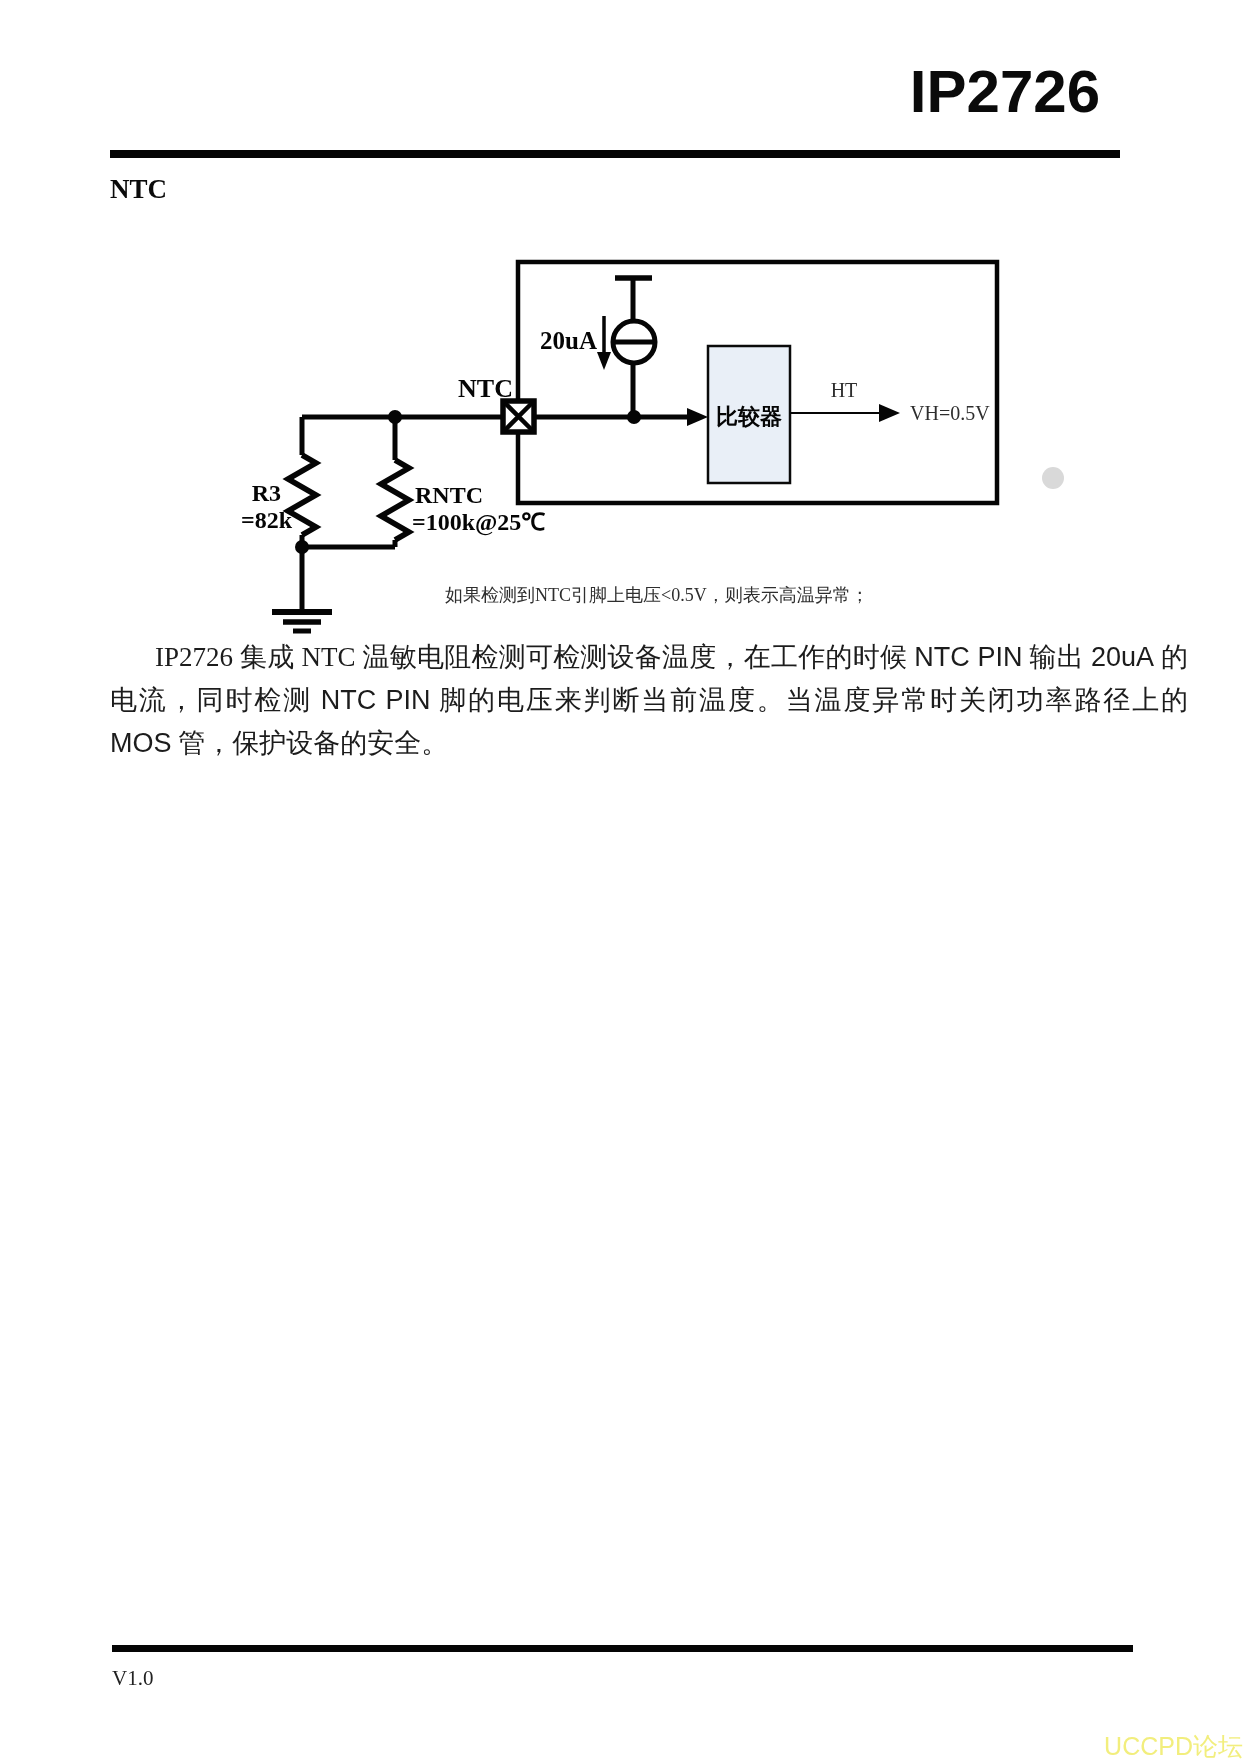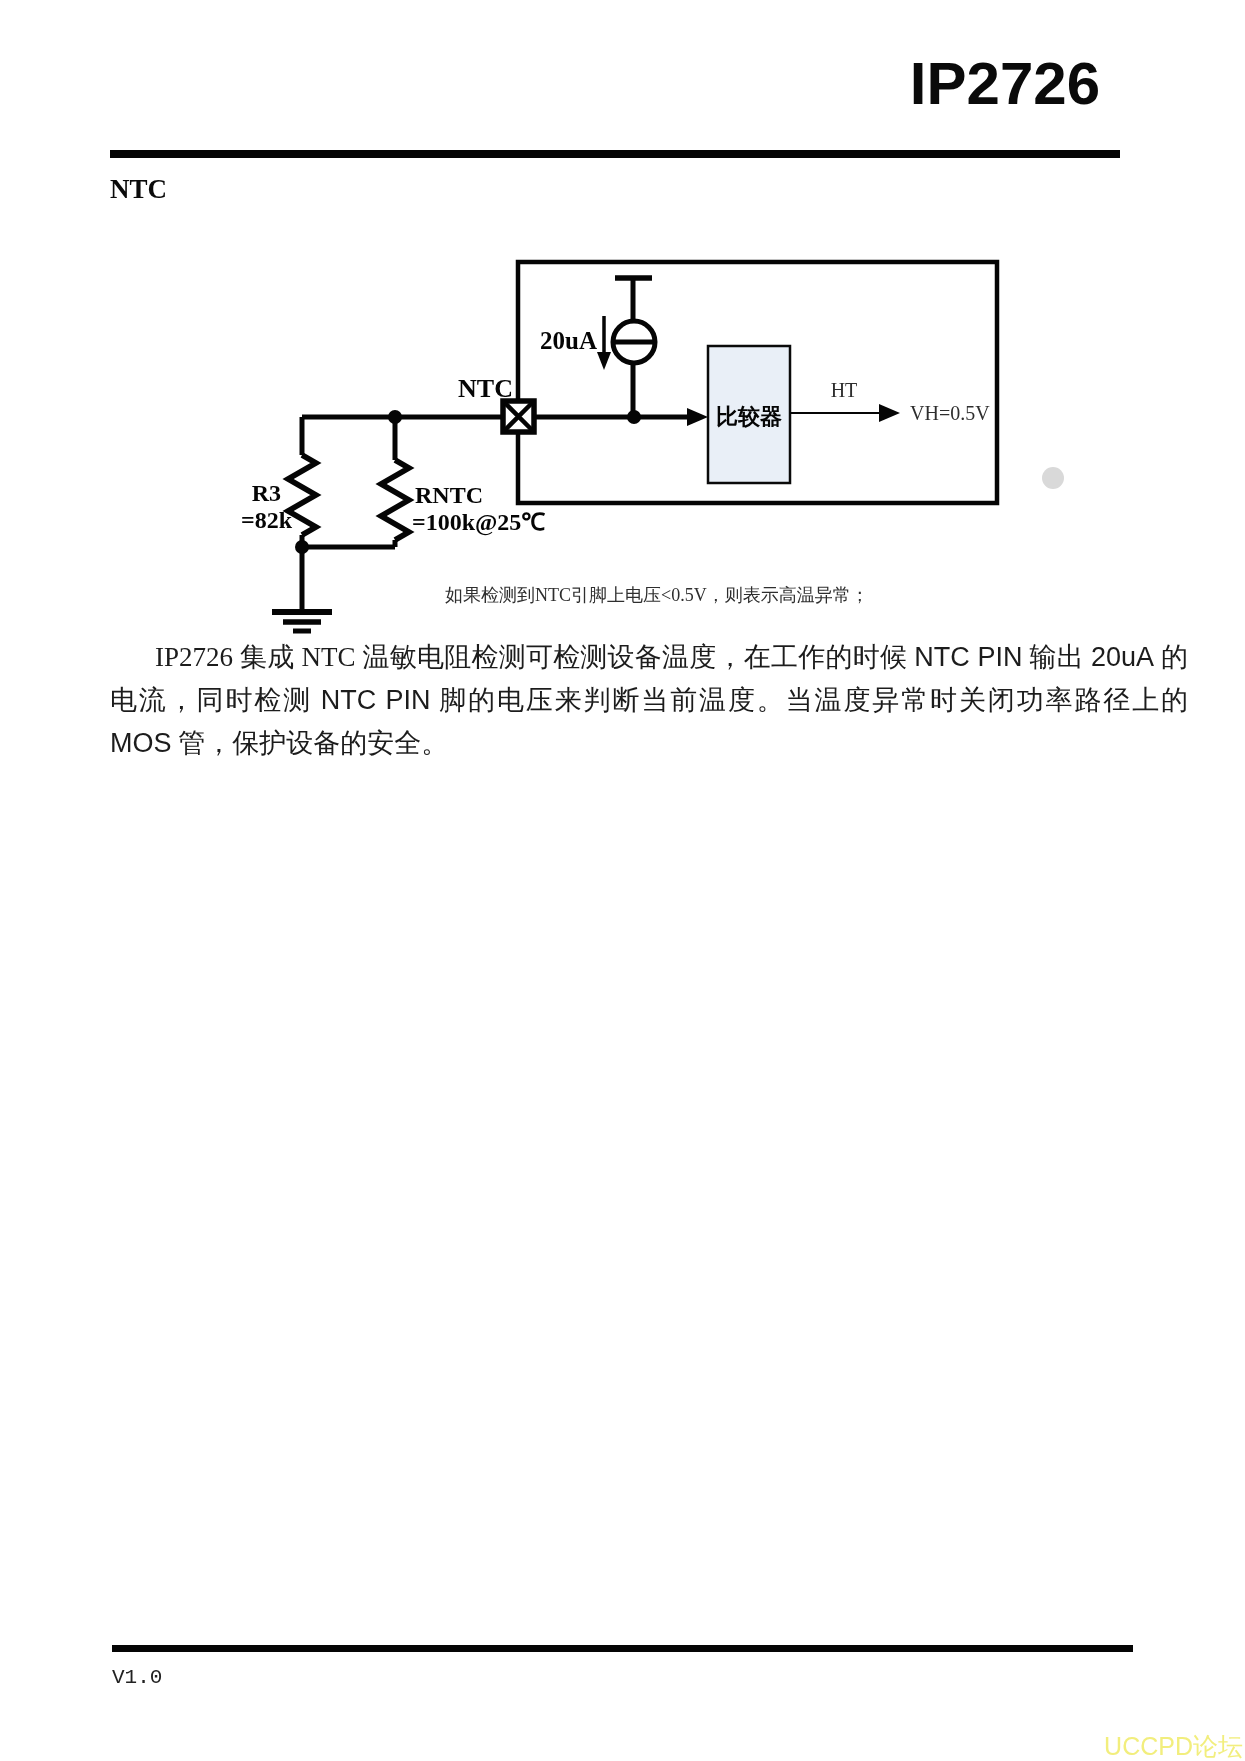--- a/index.html
+++ b/index.html
@@ -9,21 +9,21 @@
     height: 1761px;
     margin: 0 auto;
     background: #ffffff;
     overflow: hidden;
     font-family: "Liberation Serif", serif;
     color: #111111;
   }
   .chip-title {
     position: absolute;
     left: 600px;
-    top: 52px;
+    top: 60px;
     width: 500px;
     text-align: right;
     font-family: "Liberation Sans", sans-serif;
     font-weight: 700;
     font-size: 60px;
     line-height: 64px;
     color: #0a0a0a;
     letter-spacing: 0px;
   }
   .header-rule {
@@ -79,21 +79,21 @@
     left: 112px;
     top: 1645px;
     width: 1021px;
     height: 7px;
     background: #050505;
   }
   .version-label {
     position: absolute;
     left: 112px;
     top: 1666px;
-    font-family: Liberation Mono, monospace;
+    font-family: Liberation Serif, serif;
     font-size: 21px;
     color: #222222;
   }
   .watermark {
     position: absolute;
     right: 2px;
     top: 1730px;
     font-family: "Liberation Sans", sans-serif;
     font-size: 25px;
     font-weight: 400;

